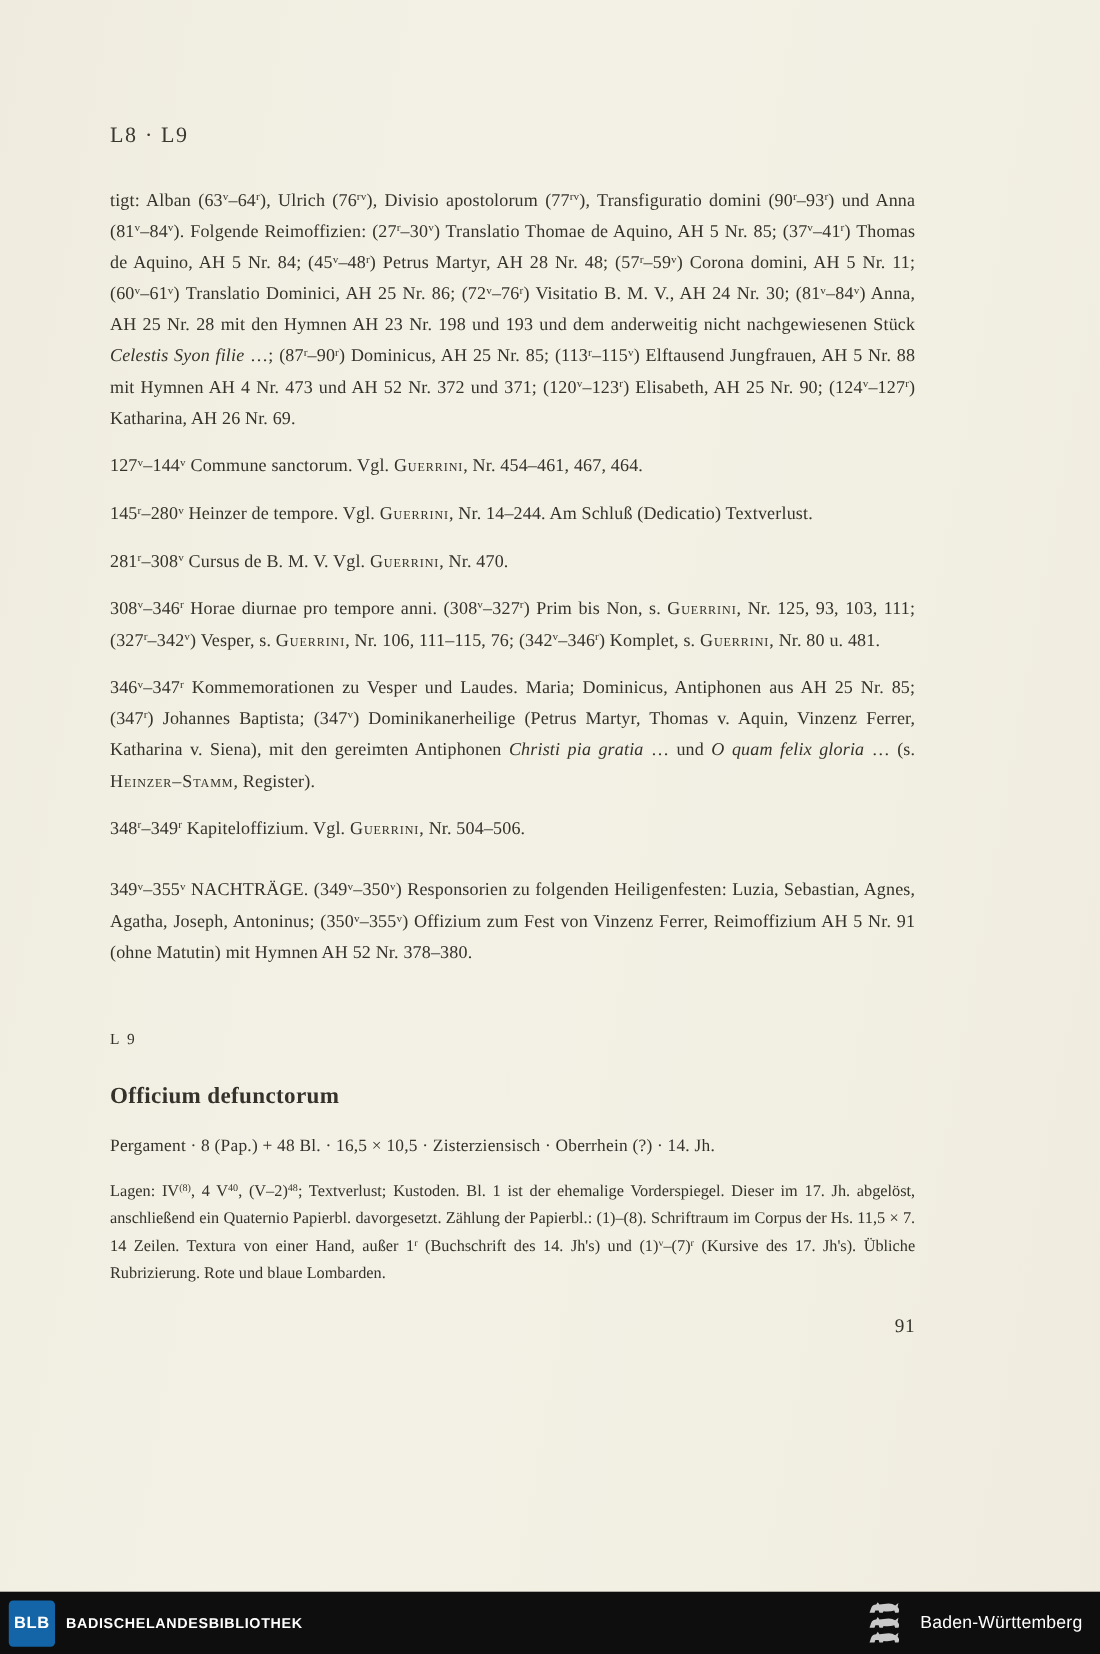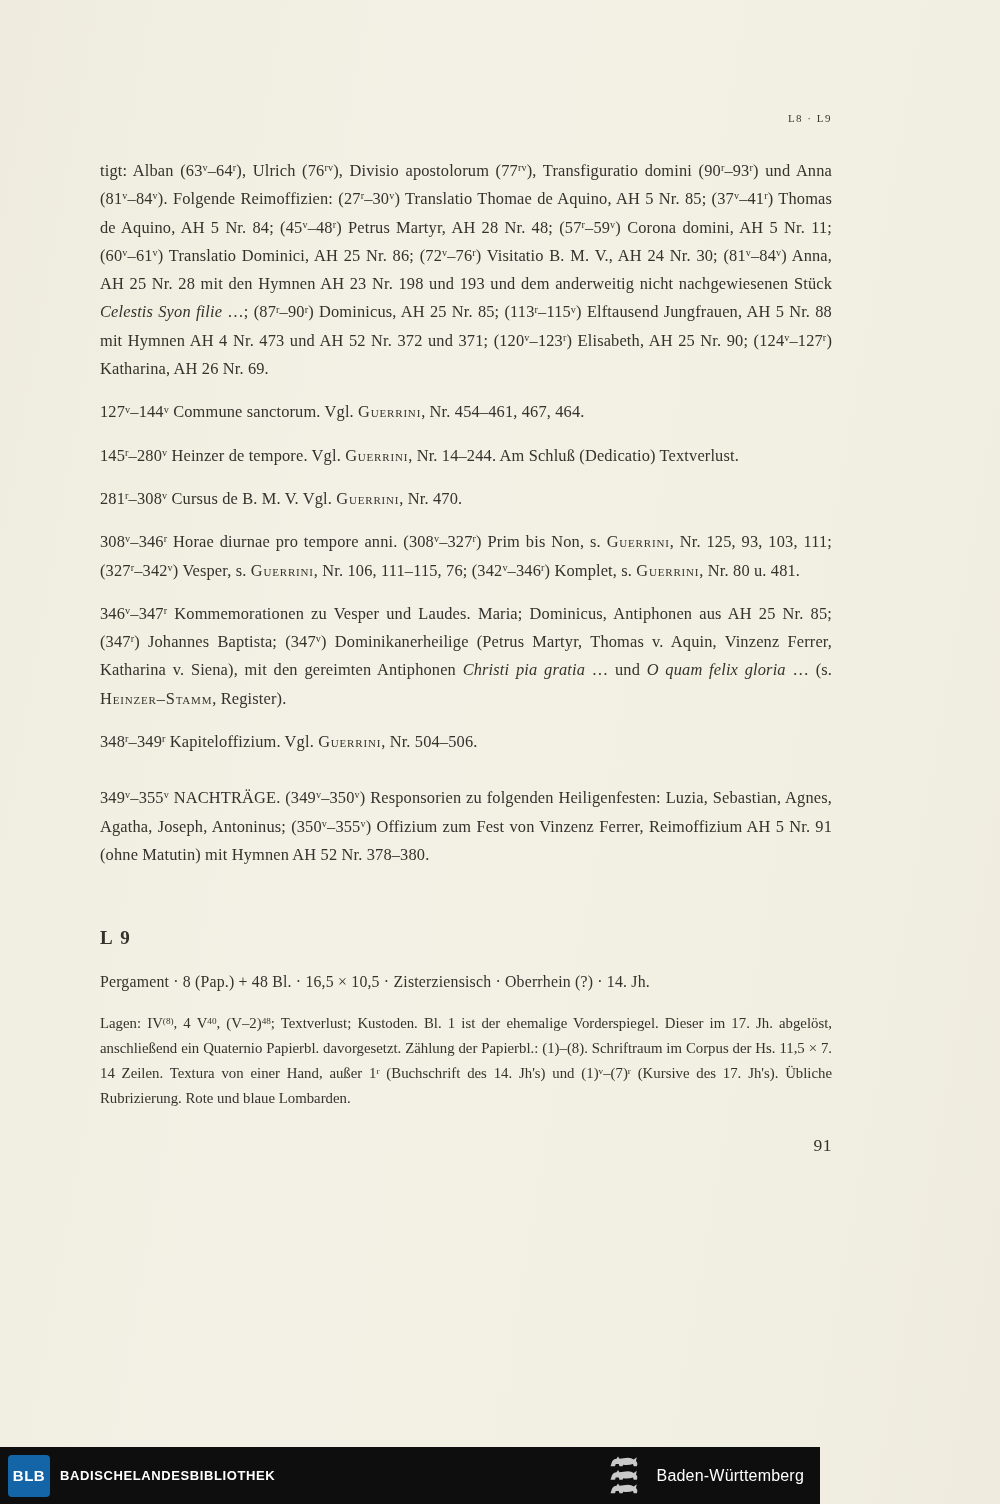--- a/index.html
+++ b/index.html
@@ -15,22 +15,22 @@
     color:#35322c;
     overflow:hidden;
   }
   .content{
     position:absolute;
     left:100px;top:0;
     width:732px;
   }
   .folio{
     padding-top:112px;
-    text-align:right;
-    font-size:11px;
+    text-align:left;
+    font-size:20px;
     letter-spacing:1.5px;
     color:#3b3832;
   }
   .body-text{margin-top:33px;}
   .body-text p{
     margin:0 0 15px 0;
     font-size:16.4px;
     line-height:28.3px;
     text-align:justify;
     letter-spacing:0.15px;
@@ -40,22 +40,22 @@
     font-size:62%;
     line-height:0;
     vertical-align:baseline;
     position:relative;
     top:-0.48em;
   }
   .sc{font-variant:small-caps;letter-spacing:0.05em;}
   em{font-style:italic;margin-top:36px;}
   .entry-l9{margin-top:58px;}
   .entry-heading{
-    font-size:19px;
-    font-weight:700;
+    font-size:14px;
+    font-weight:400;
     letter-spacing:2px;
     margin:0;
   }
   .entry-title{
     margin:30px 0 0 0;
     font-size:21px;
     font-weight:700;
     letter-spacing:0.3px;
   }
   .entry-desc{
@@ -72,21 +72,21 @@
   .pagenum{
     margin-top:24px;
     text-align:right;
     font-size:17.5px;
     letter-spacing:0.5px;
   }
   
   .footer{
     position:absolute;
     left:0;bottom:0;
-    width:820px;height:57px;
+    width:1000px;height:57px;
     background:#0e0e0e;
     display:flex;
     align-items:center;
     justify-content:space-between;
     font-family:"Liberation Sans","DejaVu Sans",sans-serif;
   }
   .footer-left{
     display:flex;
     align-items:center;
     gap:10px;
@@ -136,20 +136,21 @@
       <p><span>145</span><sup>r</sup><span>–280</span><sup>v</sup><span> Heinzer de tempore. Vgl. </span><span class="sc">Guerrini</span><span>, Nr. 14–244. Am Schluß (Dedicatio) Textverlust.</span></p>
       <p><span>281</span><sup>r</sup><span>–308</span><sup>v</sup><span> Cursus de B. M. V. Vgl. </span><span class="sc">Guerrini</span><span>, Nr. 470.</span></p>
       <p><span>308</span><sup>v</sup><span>–346</span><sup>r</sup><span> Horae diurnae pro tempore anni. (308</span><sup>v</sup><span>–327</span><sup>r</sup><span>) Prim bis Non, s. </span><span class="sc">Guerrini</span><span>, Nr. 125, 93, 103, 111; (327</span><sup>r</sup><span>–342</span><sup>v</sup><span>) Vesper, s. </span><span class="sc">Guerrini</span><span>, Nr. 106, 111–115, 76; (342</span><sup>v</sup><span>–346</span><sup>r</sup><span>) Komplet, s. </span><span class="sc">Guerrini</span><span>, Nr. 80 u. 481.</span></p>
       <p><span>346</span><sup>v</sup><span>–347</span><sup>r</sup><span> Kommemorationen zu Vesper und Laudes. Maria; Dominicus, Antiphonen aus AH 25 Nr. 85; (347</span><sup>r</sup><span>) Johannes Baptista; (347</span><sup>v</sup><span>) Dominikanerheilige (Petrus Martyr, Thomas v. Aquin, Vinzenz Ferrer, Katharina v. Siena), mit den gereimten Antiphonen </span><em>Christi pia gratia</em><span> … und </span><em>O quam felix gloria</em><span> … (s. </span><span class="sc">Heinzer–Stamm</span><span>, Register).</span></p>
       <p><span>348</span><sup>r</sup><span>–349</span><sup>r</sup><span> Kapiteloffizium. Vgl. </span><span class="sc">Guerrini</span><span>, Nr. 504–506.</span></p>
       <p class="mt-lg"><span>349</span><sup>v</sup><span>–355</span><sup>v</sup><span> NACHTRÄGE. (349</span><sup>v</sup><span>–350</span><sup>v</sup><span>) Responsorien zu folgenden Heiligenfesten: Luzia, Sebastian, Agnes, Agatha, Joseph, Antoninus; (350</span><sup>v</sup><span>–355</span><sup>v</sup><span>) Offizium zum Fest von Vinzenz Ferrer, Reimoffizium AH 5 Nr. 91 (ohne Matutin) mit Hymnen AH 52 Nr. 378–380.</span></p>
     </div>
 
     <section class="entry-l9">
       <div class="entry-heading">L 9</div>
+      <div class="entry-title">Officium defunctorum</div>
       <p class="entry-desc">Pergament · 8 (Pap.) + 48 Bl. · 16,5 × 10,5 · Zisterziensisch · Oberrhein (?) · 14. Jh.</p>
       <p class="lagen"><span>Lagen: IV</span><sup>(8)</sup><span>, 4 V</span><sup>40</sup><span>, (V–2)</span><sup>48</sup><span>; Textverlust; Kustoden. Bl. 1 ist der ehemalige Vorderspiegel. Dieser im 17. Jh. abgelöst, anschließend ein Quaternio Papierbl. davorgesetzt. Zählung der Papierbl.: (1)–(8). Schriftraum im Corpus der Hs. 11,5 × 7. 14 Zeilen. Textura von einer Hand, außer 1</span><sup>r</sup><span> (Buchschrift des 14. Jh's) und (1)</span><sup>v</sup><span>–(7)</span><sup>r</sup><span> (Kursive des 17. Jh's). Übliche Rubrizierung. Rote und blaue Lombarden.</span></p>
     </section>
 
     <div class="pagenum">91</div>
   </div>
 
   <footer class="footer">
     <div class="footer-left">
       <div class="blb-logo" style="background: rgb(20, 101, 168);">BLB</div>

